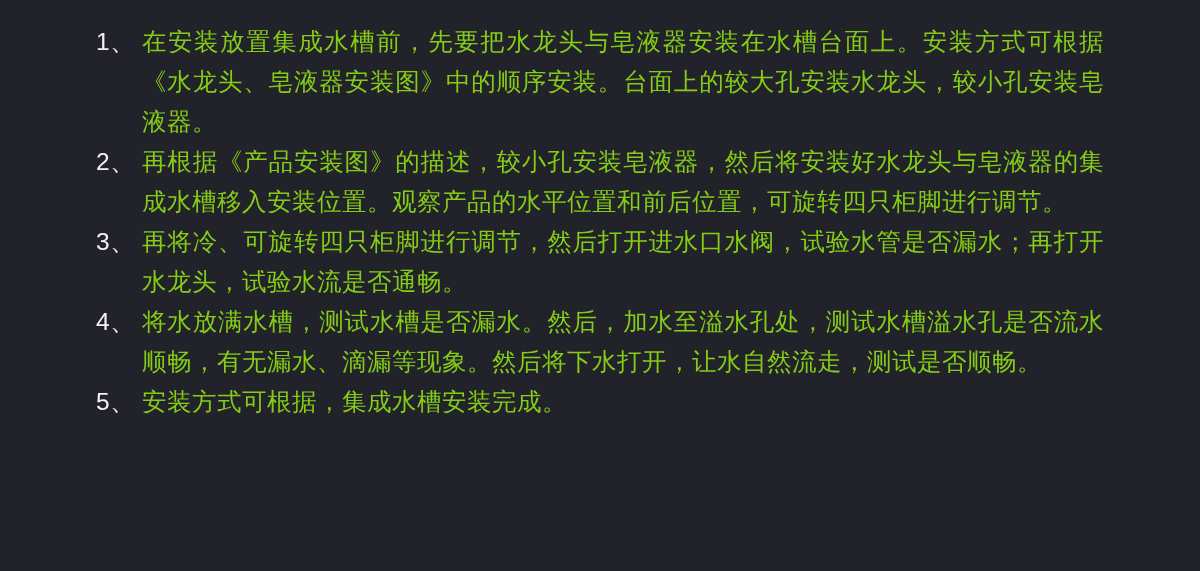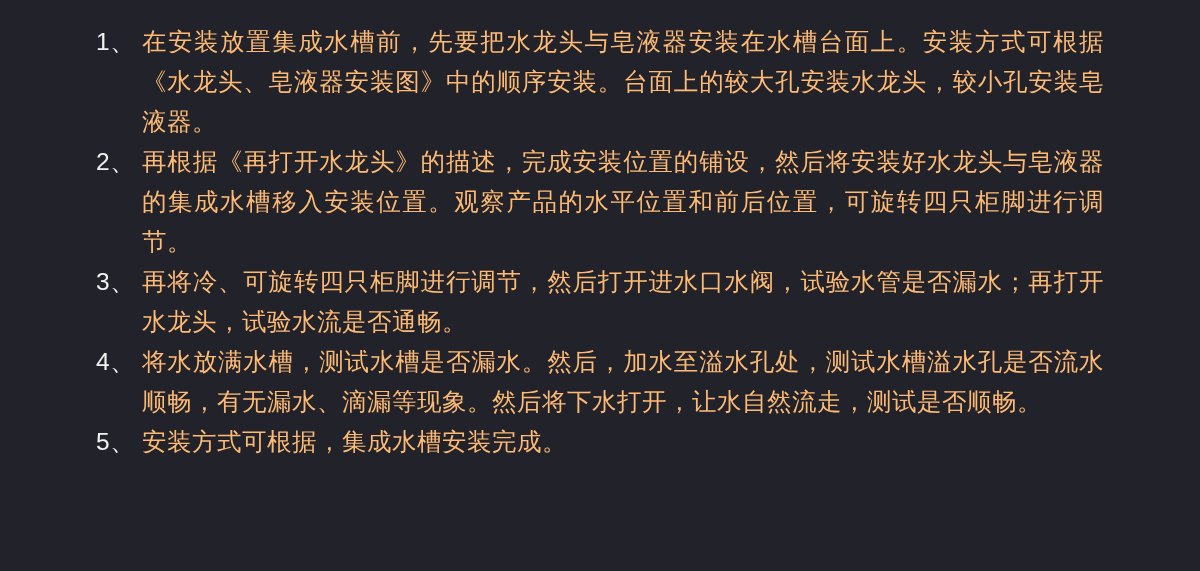--- a/index.html
+++ b/index.html
@@ -38,35 +38,35 @@
     flex: 0 0 auto;
     width: 46px;
     text-align: left;
     white-space: nowrap;
     color: #f2f2f4;
   }
   .step-text {
     flex: 1 1 auto;
     text-align: justify;
     text-justify: inter-ideograph;
-    color: #fdba74;
+    color: #84cc16;
   }
 </style>
 </head>
 <body>
 
 <div class="page">
   <ol class="steps">
     <li class="step">
       <span class="step-marker">1、</span>
       <span class="step-text">在安装放置集成水槽前，先要把水龙头与皂液器安装在水槽台面上。安装方式可根据《水龙头、皂液器安装图》中的顺序安装。台面上的较大孔安装水龙头，较小孔安装皂液器。</span>
     </li>
     <li class="step">
       <span class="step-marker">2、</span>
-      <span class="step-text">再根据《再打开水龙头》的描述，完成安装位置的铺设，然后将安装好水龙头与皂液器的集成水槽移入安装位置。观察产品的水平位置和前后位置，可旋转四只柜脚进行调节。</span>
+      <span class="step-text">再根据《产品安装图》的描述，较小孔安装皂液器，然后将安装好水龙头与皂液器的集成水槽移入安装位置。观察产品的水平位置和前后位置，可旋转四只柜脚进行调节。</span>
     </li>
     <li class="step">
       <span class="step-marker">3、</span>
       <span class="step-text">再将冷、可旋转四只柜脚进行调节，然后打开进水口水阀，试验水管是否漏水；再打开水龙头，试验水流是否通畅。</span>
     </li>
     <li class="step">
       <span class="step-marker">4、</span>
       <span class="step-text">将水放满水槽，测试水槽是否漏水。然后，加水至溢水孔处，测试水槽溢水孔是否流水顺畅，有无漏水、滴漏等现象。然后将下水打开，让水自然流走，测试是否顺畅。</span>
     </li>
     <li class="step">

